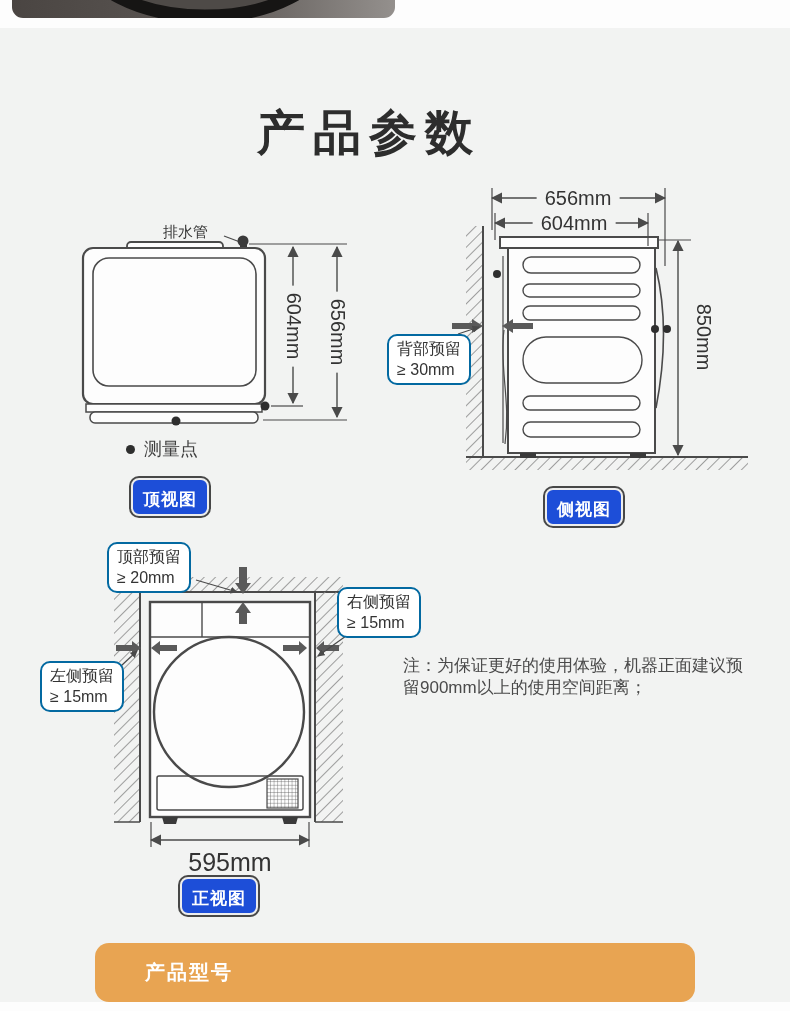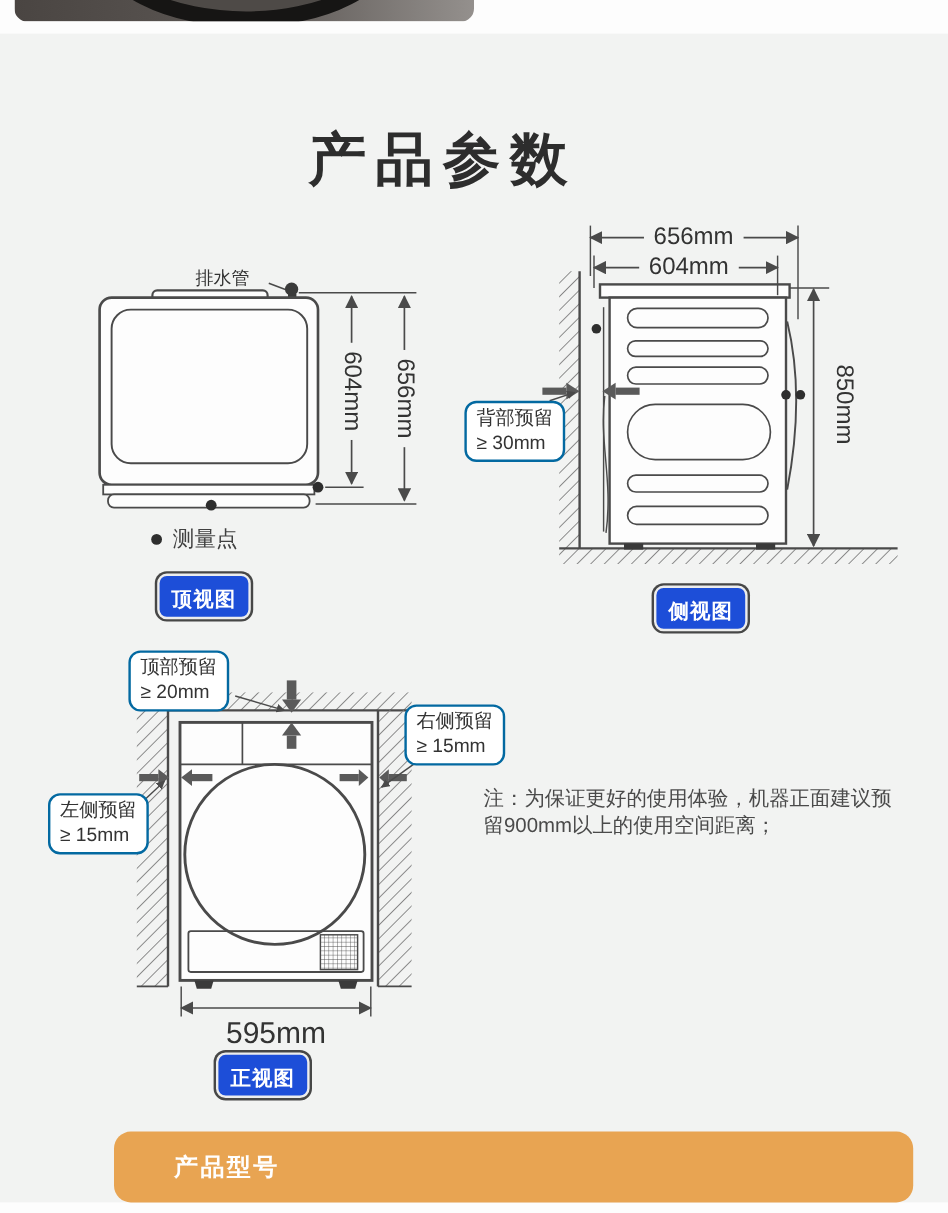--- a/index.html
+++ b/index.html
@@ -55,21 +55,21 @@
   #callout-back{left:387px;top:334px;}
   #callout-top{left:107px;top:542px;}
   #callout-right{left:337px;top:587px;}
   #callout-left{left:40px;top:661px;}
   
   #notes{left:403px;top:655px;width:352px;font-size:17px;line-height:22px;color:#4a4a4a;}
   #notes p{margin:0;}
   #notes p + p{margin-top:17px;}
   
   #model-bar{
-    left:95px;top:943px;width:666px;height:59px;background:#E8A452;border-radius:14px;
+    left:95px;top:943px;width:600px;height:59px;background:#E8A452;border-radius:14px;
     display:flex;align-items:center;color:#fff;font-weight:bold;
   }
   #model-label{margin-left:50px;font-size:20px;letter-spacing:2px;}
   #model-value{position:absolute;left:458px;transform:translateX(-50%);font-size:22px;letter-spacing:1.5px;}
 </style>
 </head>
 <body>
 
 <div class="abs" id="top-white"></div>
 <div class="abs" id="bottom-white"></div>

